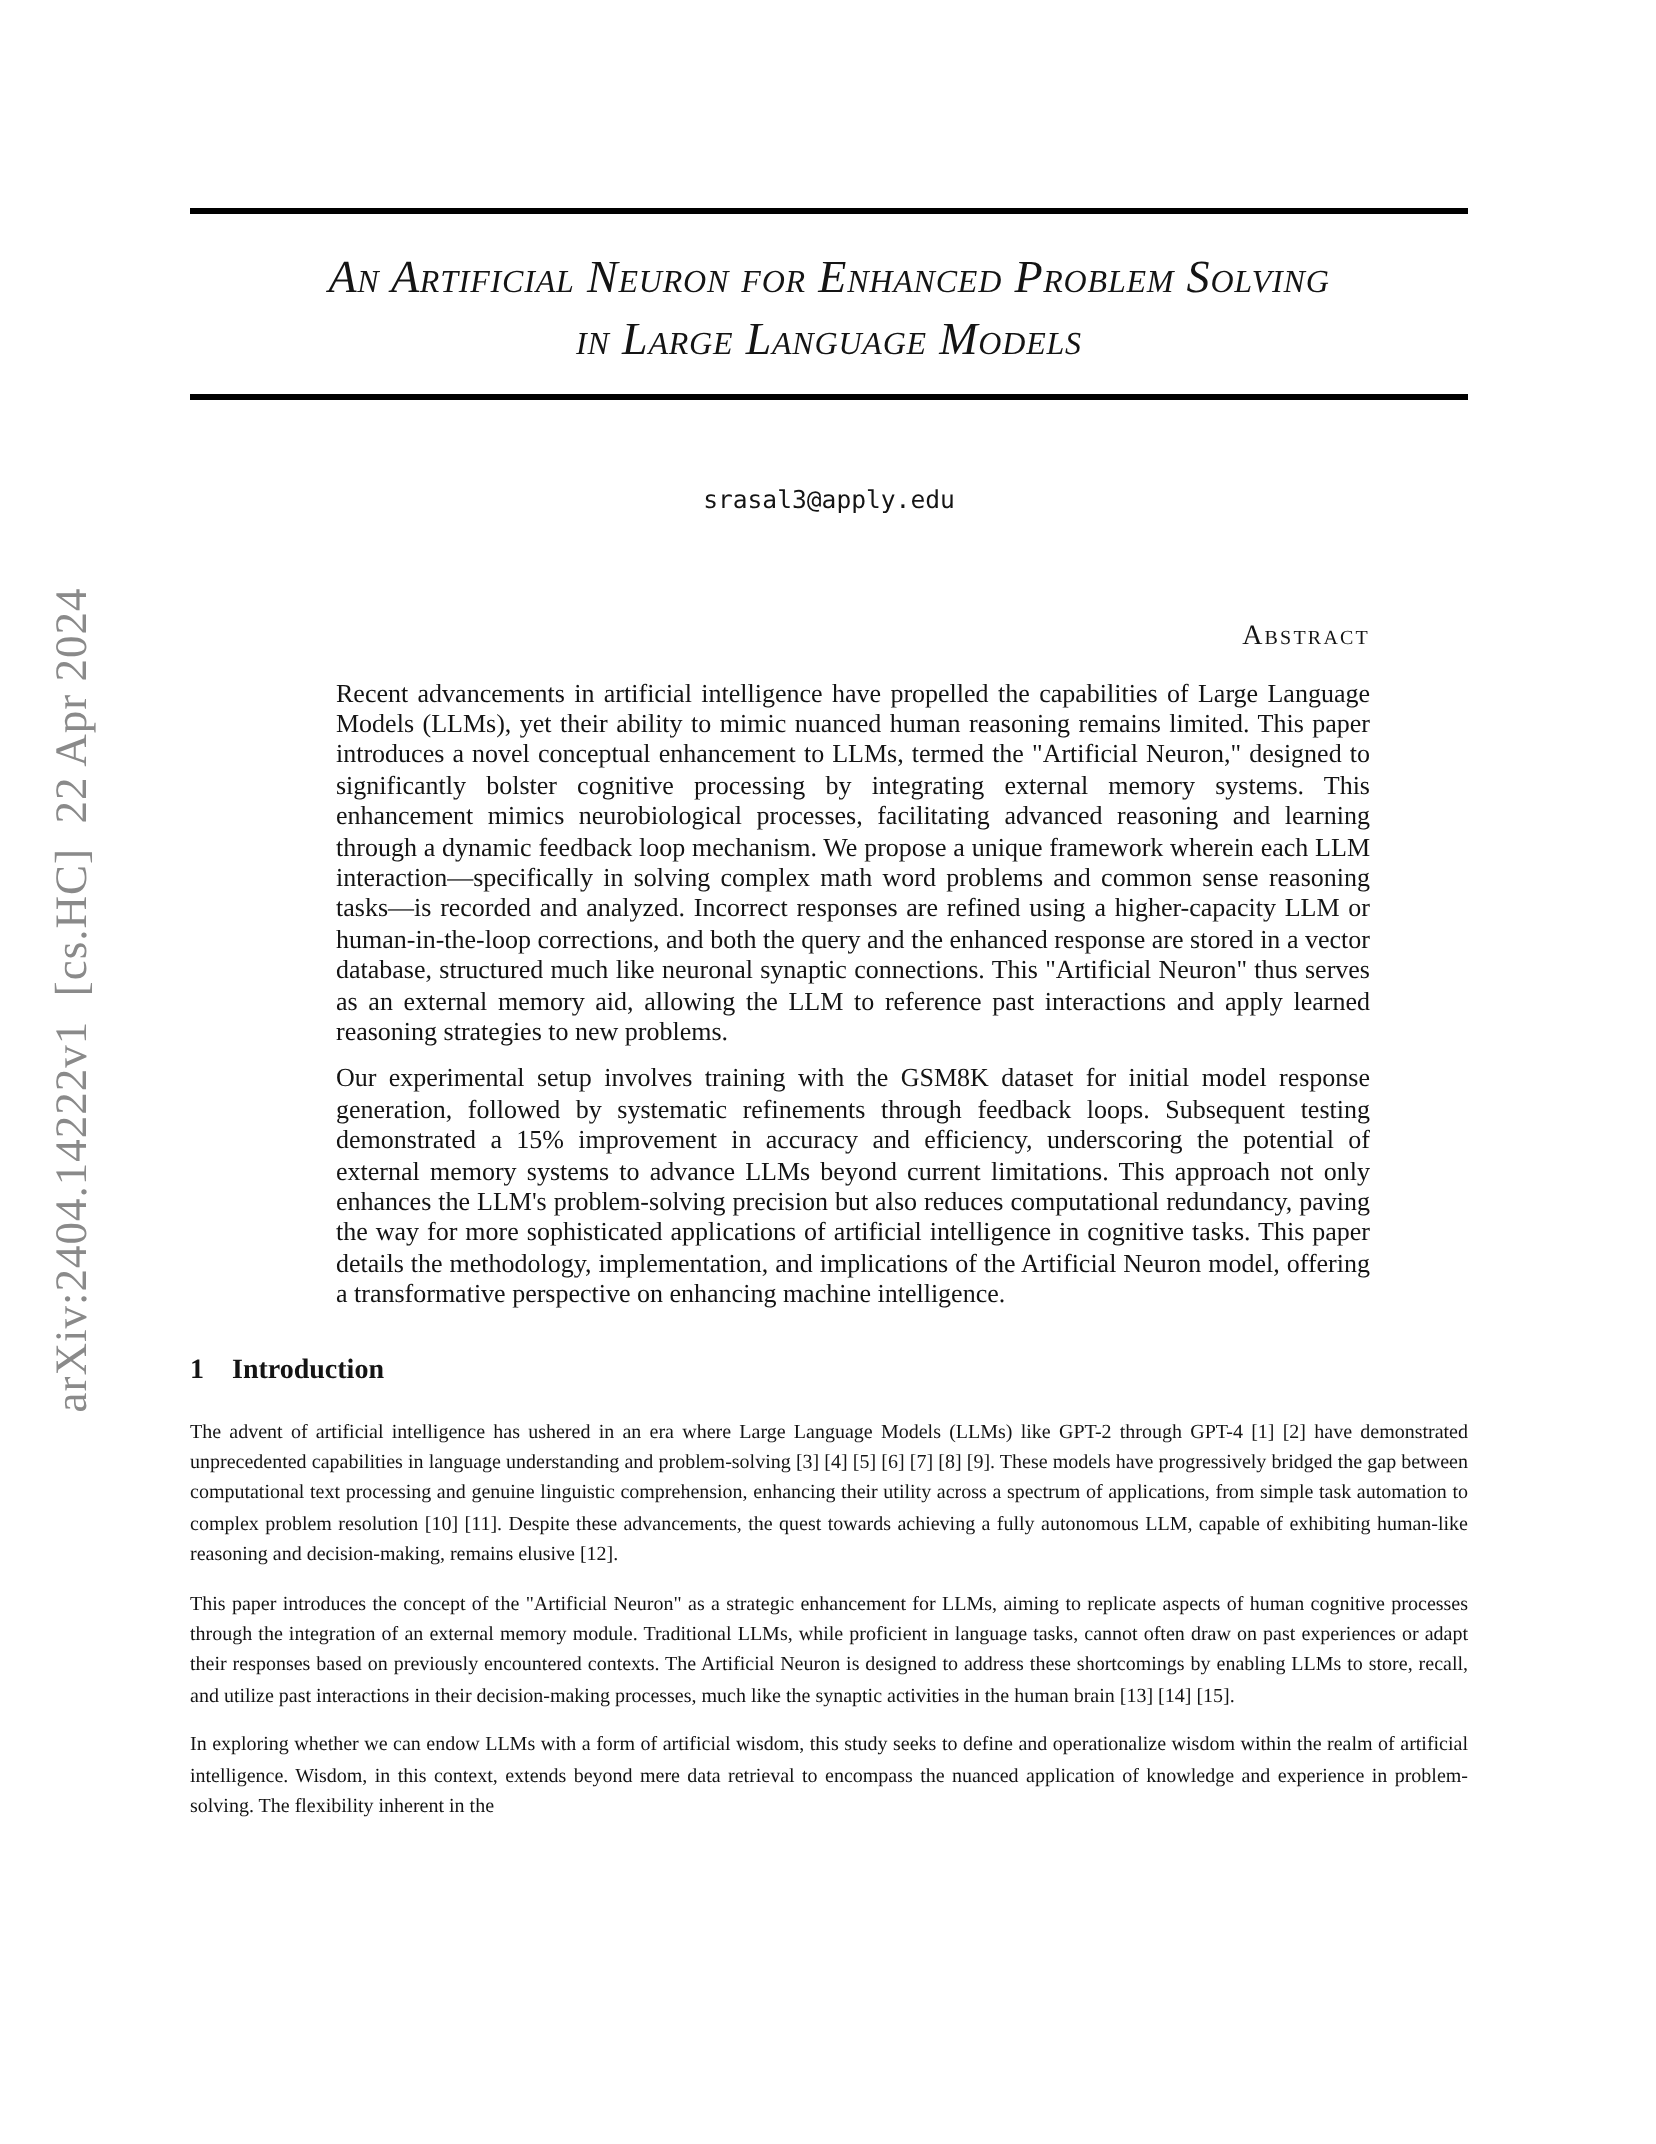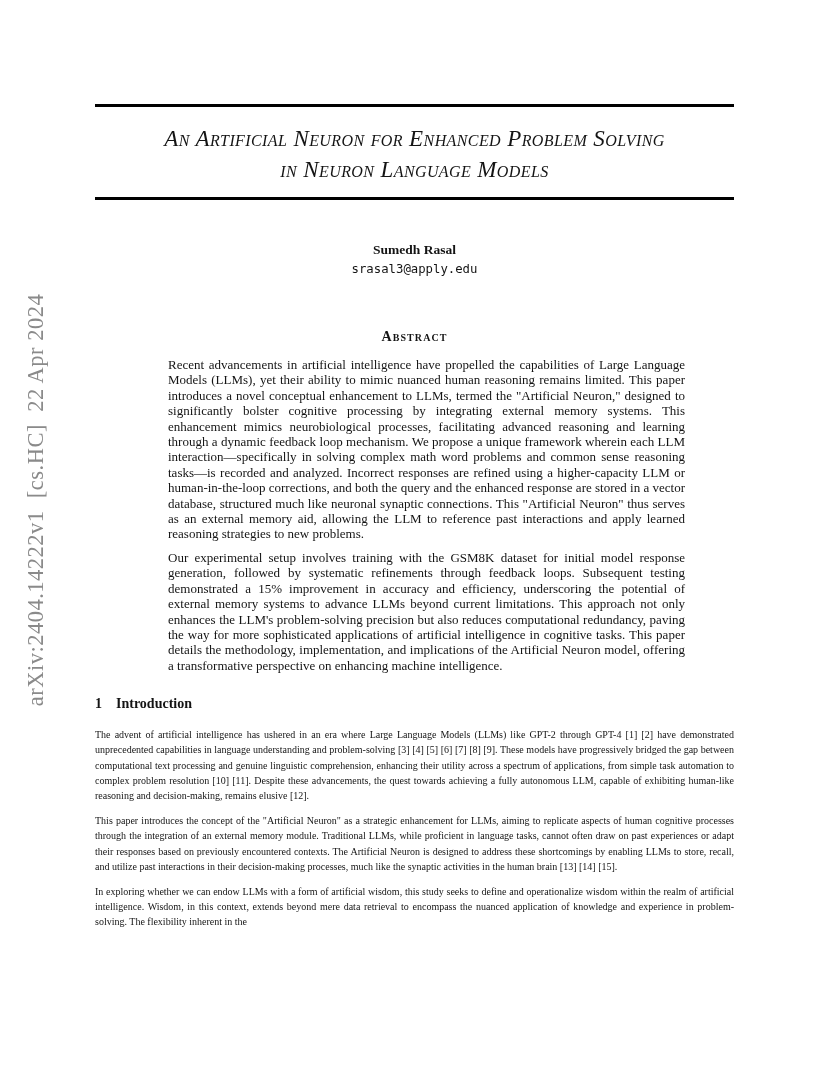--- a/index.html
+++ b/index.html
@@ -56,23 +56,23 @@
     line-height: 16.5px;
   }
   .author-name { font-weight: bold; }
   .author-email {
     font-family: "DejaVu Sans Mono", "Liberation Mono", monospace;
     font-size: 12.3px;
     margin-top: 2px;
   }
   .abstract { width: 541px; margin: 0 auto; }
   .abstract-heading {
-    text-align: center;
+    text-align: right;
     font-variant: small-caps;
-    font-weight: bold;
+    font-weight: normal;
     font-size: 14px;
     letter-spacing: 1.1px;
     margin-top: 52px;
     margin-bottom: 12px;
   }
   .abstract-para {
     font-size: 13px;
     line-height: 15.4px;
     text-align: justify;
     margin-bottom: 8px;
@@ -97,26 +97,25 @@
 
 <div class="page">
 
   <div class="watermark">arXiv:2404.14222v1  [cs.HC]  22 Apr 2024</div>
 
   <div class="content">
 
     <div class="title-block">
       <div class="paper-title">
         <div>An Artificial Neuron for Enhanced Problem Solving</div>
-        <div>in Neuron Language Models</div>
+        <div>in Large Language Models</div>
       </div>
     </div>
 
     <div class="author-block">
-      <div class="author-name">Sumedh Rasal</div>
       <div class="author-email">srasal3@apply.edu</div>
     </div>
 
     <div class="abstract">
       <div class="abstract-heading">Abstract</div>
       <p class="abstract-para">Recent advancements in artificial intelligence have propelled the capabilities of Large Language Models (LLMs), yet their ability to mimic nuanced human reasoning remains limited. This paper introduces a novel conceptual enhancement to LLMs, termed the "Artificial Neuron," designed to significantly bolster cognitive processing by integrating external memory systems. This enhancement mimics neurobiological processes, facilitating advanced reasoning and learning through a dynamic feedback loop mechanism. We propose a unique framework wherein each LLM interaction—specifically in solving complex math word problems and common sense reasoning tasks—is recorded and analyzed. Incorrect responses are refined using a higher-capacity LLM or human-in-the-loop corrections, and both the query and the enhanced response are stored in a vector database, structured much like neuronal synaptic connections. This "Artificial Neuron" thus serves as an external memory aid, allowing the LLM to reference past interactions and apply learned reasoning strategies to new problems.</p>
       <p class="abstract-para">Our experimental setup involves training with the GSM8K dataset for initial model response generation, followed by systematic refinements through feedback loops. Subsequent testing demonstrated a 15% improvement in accuracy and efficiency, underscoring the potential of external memory systems to advance LLMs beyond current limitations. This approach not only enhances the LLM's problem-solving precision but also reduces computational redundancy, paving the way for more sophisticated applications of artificial intelligence in cognitive tasks. This paper details the methodology, implementation, and implications of the Artificial Neuron model, offering a transformative perspective on enhancing machine intelligence.</p>
     </div>
 
     <div class="section">

